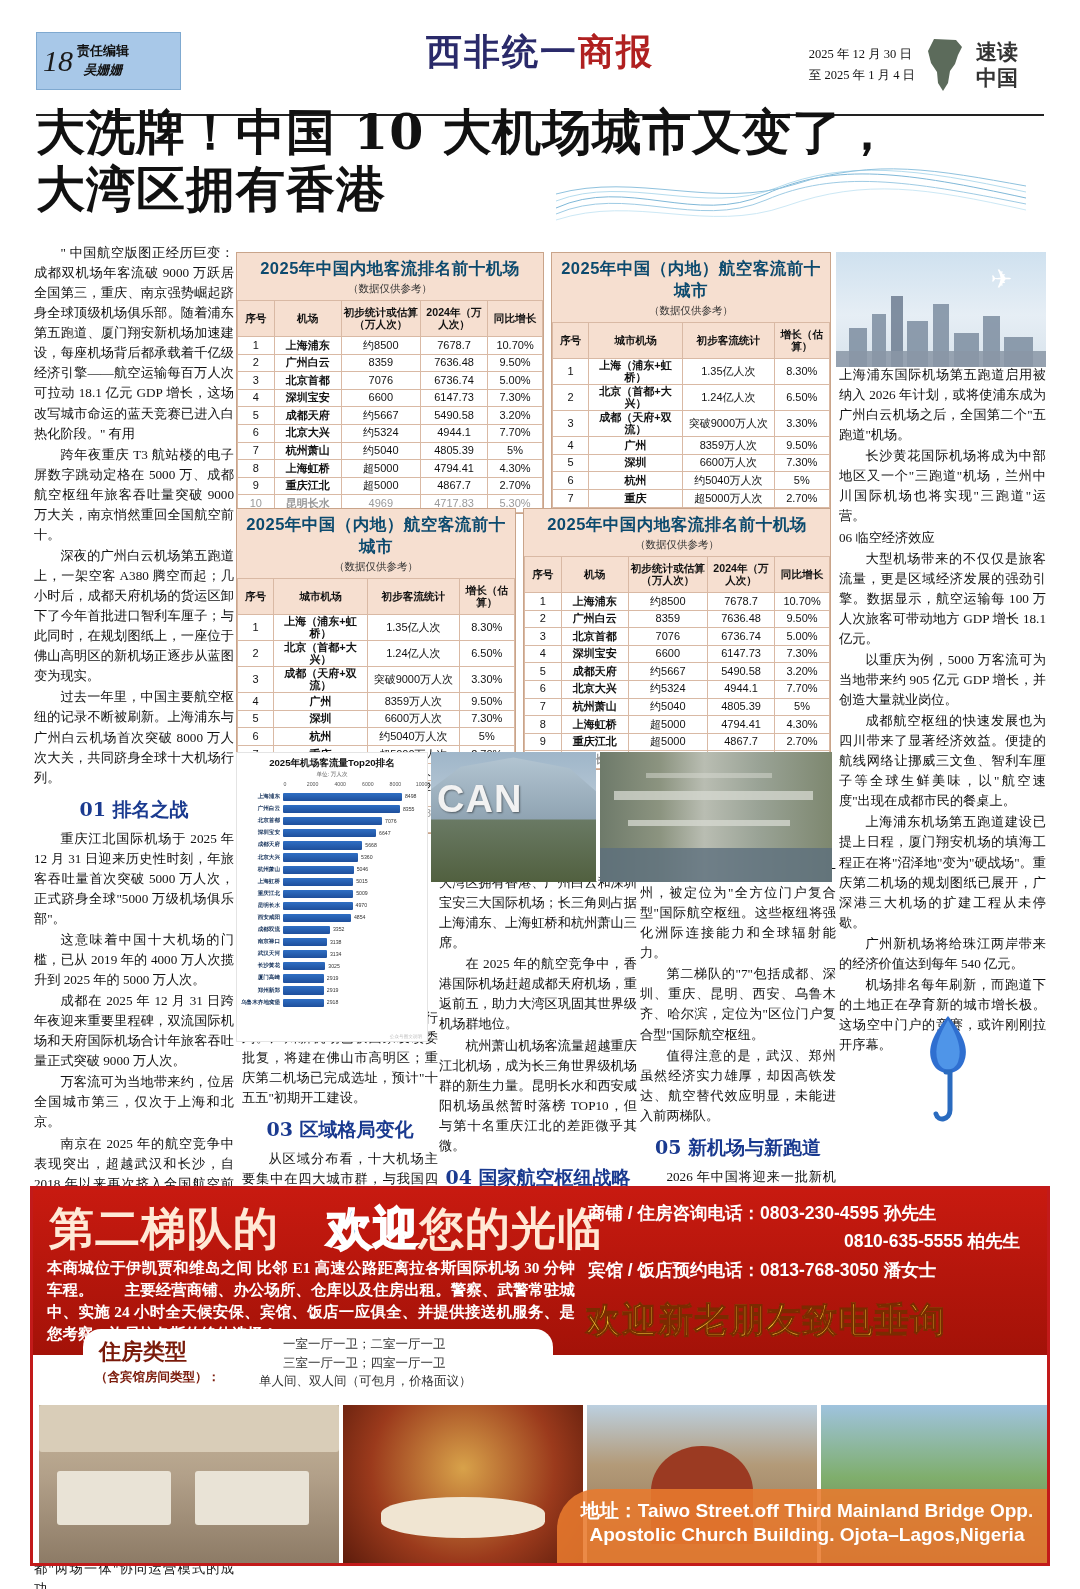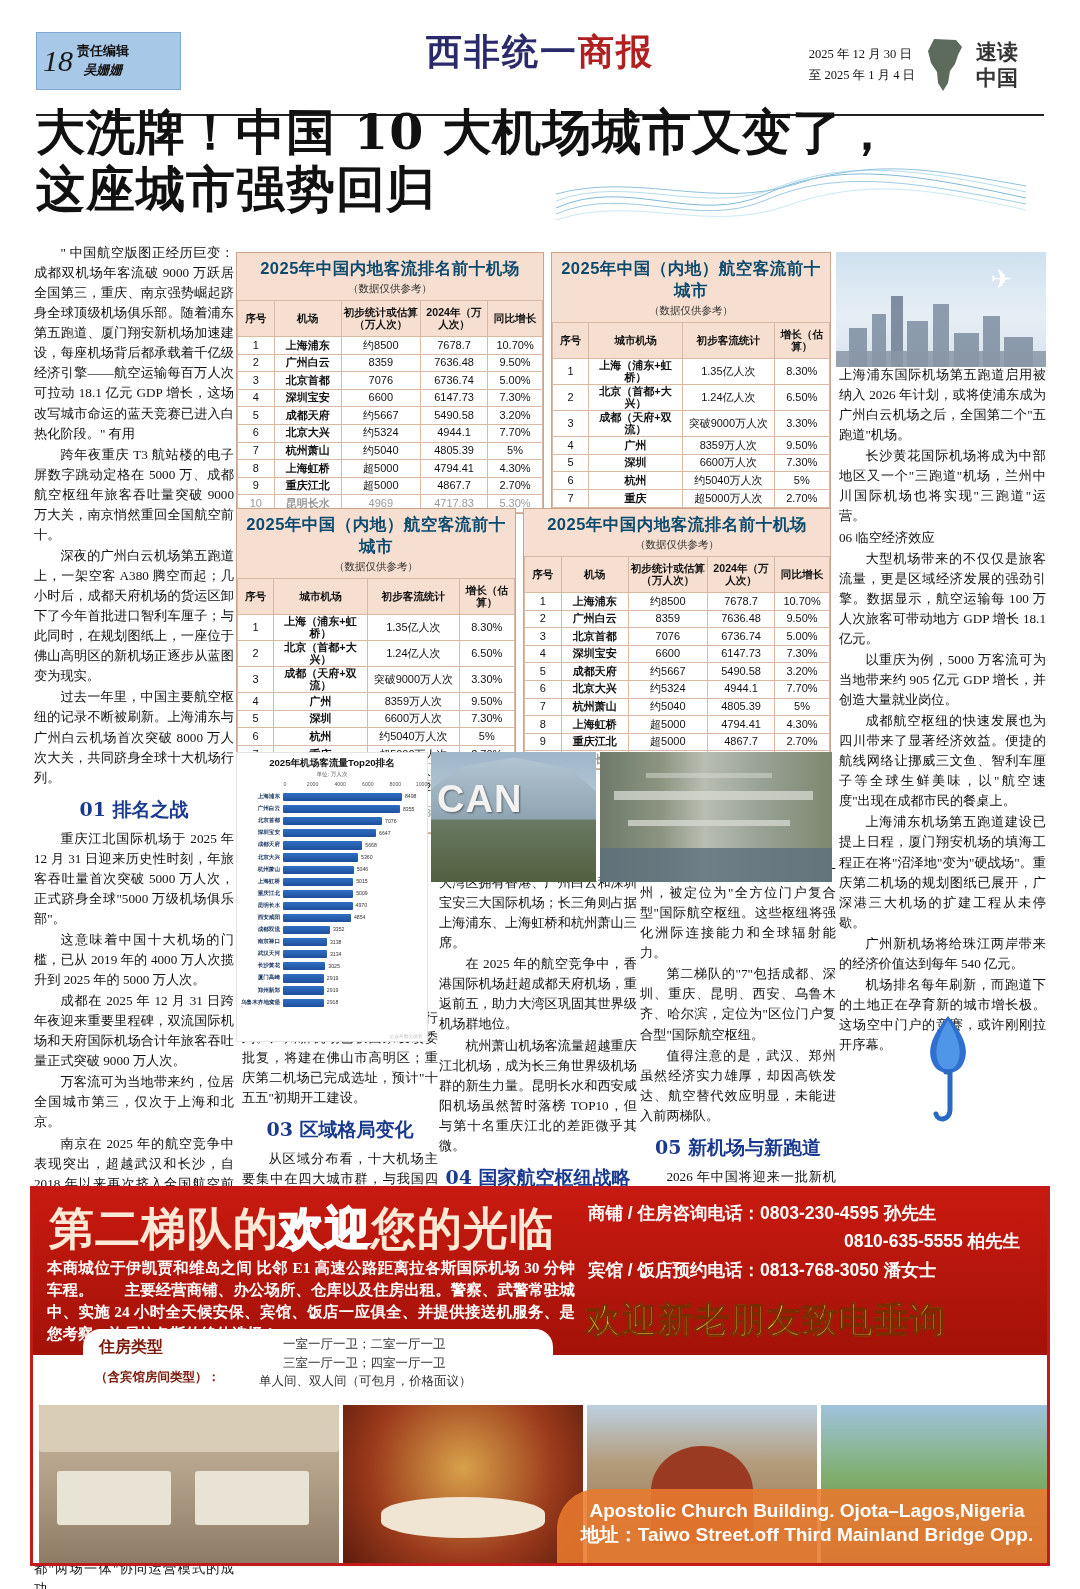--- a/index.html
+++ b/index.html
@@ -150,41 +150,41 @@
   .ad { position:absolute; left:30px; top:1186px; width:1020px; height:380px;
         border:3px solid #c21a1a; overflow:hidden; background:#fff;}
   .ad-top { position:absolute; left:0; top:0; width:100%; height:166px;
             background:linear-gradient(180deg,#c81a10 0%,#a31208 100%); }
   .ad-left { position:absolute; left:0; top:0; width:547px; height:100%; }
   .ad-title {
     position:absolute; left:16px; top:10px; font-size:45px; font-weight:bold;
     font-family:"DejaVu Sans",sans-serif; letter-spacing:1px;
     color:#ffe9d6; white-space:nowrap;
   }
-  .ad-title .b { color:#1f7fd6; -webkit-text-stroke:2px #ffffff; }
+  .ad-title .b { color:#1f7fd6;margin-left:48px; -webkit-text-stroke:2px #ffffff; }
   .ad-body {
     position:absolute; left:14px; top:68px; width:528px;
     font-size:15.4px; line-height:1.42; color:#fff; font-weight:bold;
     font-family:"Liberation Serif",serif; text-align:justify;
   }
   .ad-right { position:absolute; left:547px; top:0; width:470px; height:166px; }
   .ad-phones { position:absolute; left:8px; top:10px; width:450px;
     font-size:17.5px; line-height:1.62; color:#fff; font-weight:bold;
     font-family:"Liberation Sans",sans-serif; }
   .ad-phones .r { text-align:right; padding-right:18px;}
   .ad-call {
     position:absolute; left:6px; top:108px; font-size:35px; font-weight:bold;
     color:#ffdf3a; font-family:"DejaVu Sans",sans-serif; letter-spacing:1px;
     -webkit-text-stroke:1px #7a2b00; white-space:nowrap;
   }
   .roombox {
     position:absolute; left:50px; top:140px; width:470px; height:72px;
     background:#fff; border-radius:18px;
   }
-  .room-h { position:absolute; left:16px; top:8px; font-size:16px; font-weight:bold; color:#7a1a0a; }
+  .room-h { position:absolute; left:16px; top:8px; font-size:22px; font-weight:bold; color:#7a1a0a; }
   .room-s { position:absolute; left:12px; top:40px; font-size:12.5px; font-weight:bold; color:#7a1a0a; }
   .room-r { position:absolute; left:200px; top:6px; font-size:12.5px; line-height:1.55; color:#333; }
   .room-r2 { position:absolute; left:176px; top:44px; font-size:12.5px; color:#333; }
 
   .photos-row { position:absolute; left:0; top:216px; width:1020px; height:158px; }
   .ph { position:absolute; top:0; height:158px; overflow:hidden; }
   #p1 { left:6px; width:300px; background:linear-gradient(#8a7460,#4a3b2e); }
   #p2 { left:310px; width:240px; background:linear-gradient(#6a4a3a,#2e1d14); }
   #p3 { left:554px; width:230px; background:linear-gradient(#a06a4a,#3a2316); }
   #p4 { left:788px; width:226px; background:linear-gradient(#7d9a6a,#3c4a2e); }
@@ -239,21 +239,21 @@
     <div class="logo-text">
       <div>速读</div>
       <div>中国</div>
     </div>
   </div>
   <div class="mast-rule"></div>
 </div>
 
 <div class="headline">
   <div>大洗牌！中国 10 大机场城市又变了，</div>
-  <div>这座城市强势回归</div>
+  <div>大湾区拥有香港</div>
 </div>
 <svg class="wave" viewBox="0 0 470 62">
   <g fill="none" stroke="#7fb8d8" stroke-width="1">
     <path d="M0 40 C70 8, 140 58, 210 26 S350 4, 470 30"></path>
     <path d="M0 46 C70 16, 140 62, 210 32 S350 12, 470 36" stroke="#9ecbe4"></path>
     <path d="M0 33 C70 6, 150 48, 220 20 S360 0, 470 24" stroke="#b5dcee"></path>
     <path d="M0 52 C80 26, 150 66, 230 38 S370 20, 470 42" stroke="#cce8f5"></path>
     <path d="M0 26 C80 4, 160 42, 240 16 S380 2, 470 18" stroke="#8fc2de"></path>
   </g>
 </svg>
@@ -879,16 +879,16 @@
       <div class="gateimg">
           <div class="arch"></div>
         </div>
     </div>
     <div class="ph" id="p4">
       <div class="streetimg"></div>
     </div>
   </div>
 
   <div class="addr-band">
+    <div>地址：Taiwo Street.off Third Mainland Bridge Opp.</div>
     <div>Apostolic Church Building. Ojota–Lagos,Nigeria</div>
-    <div>地址：Taiwo Street.off Third Mainland Bridge Opp.</div>
   </div>
 </div>
 
 </body></html>

